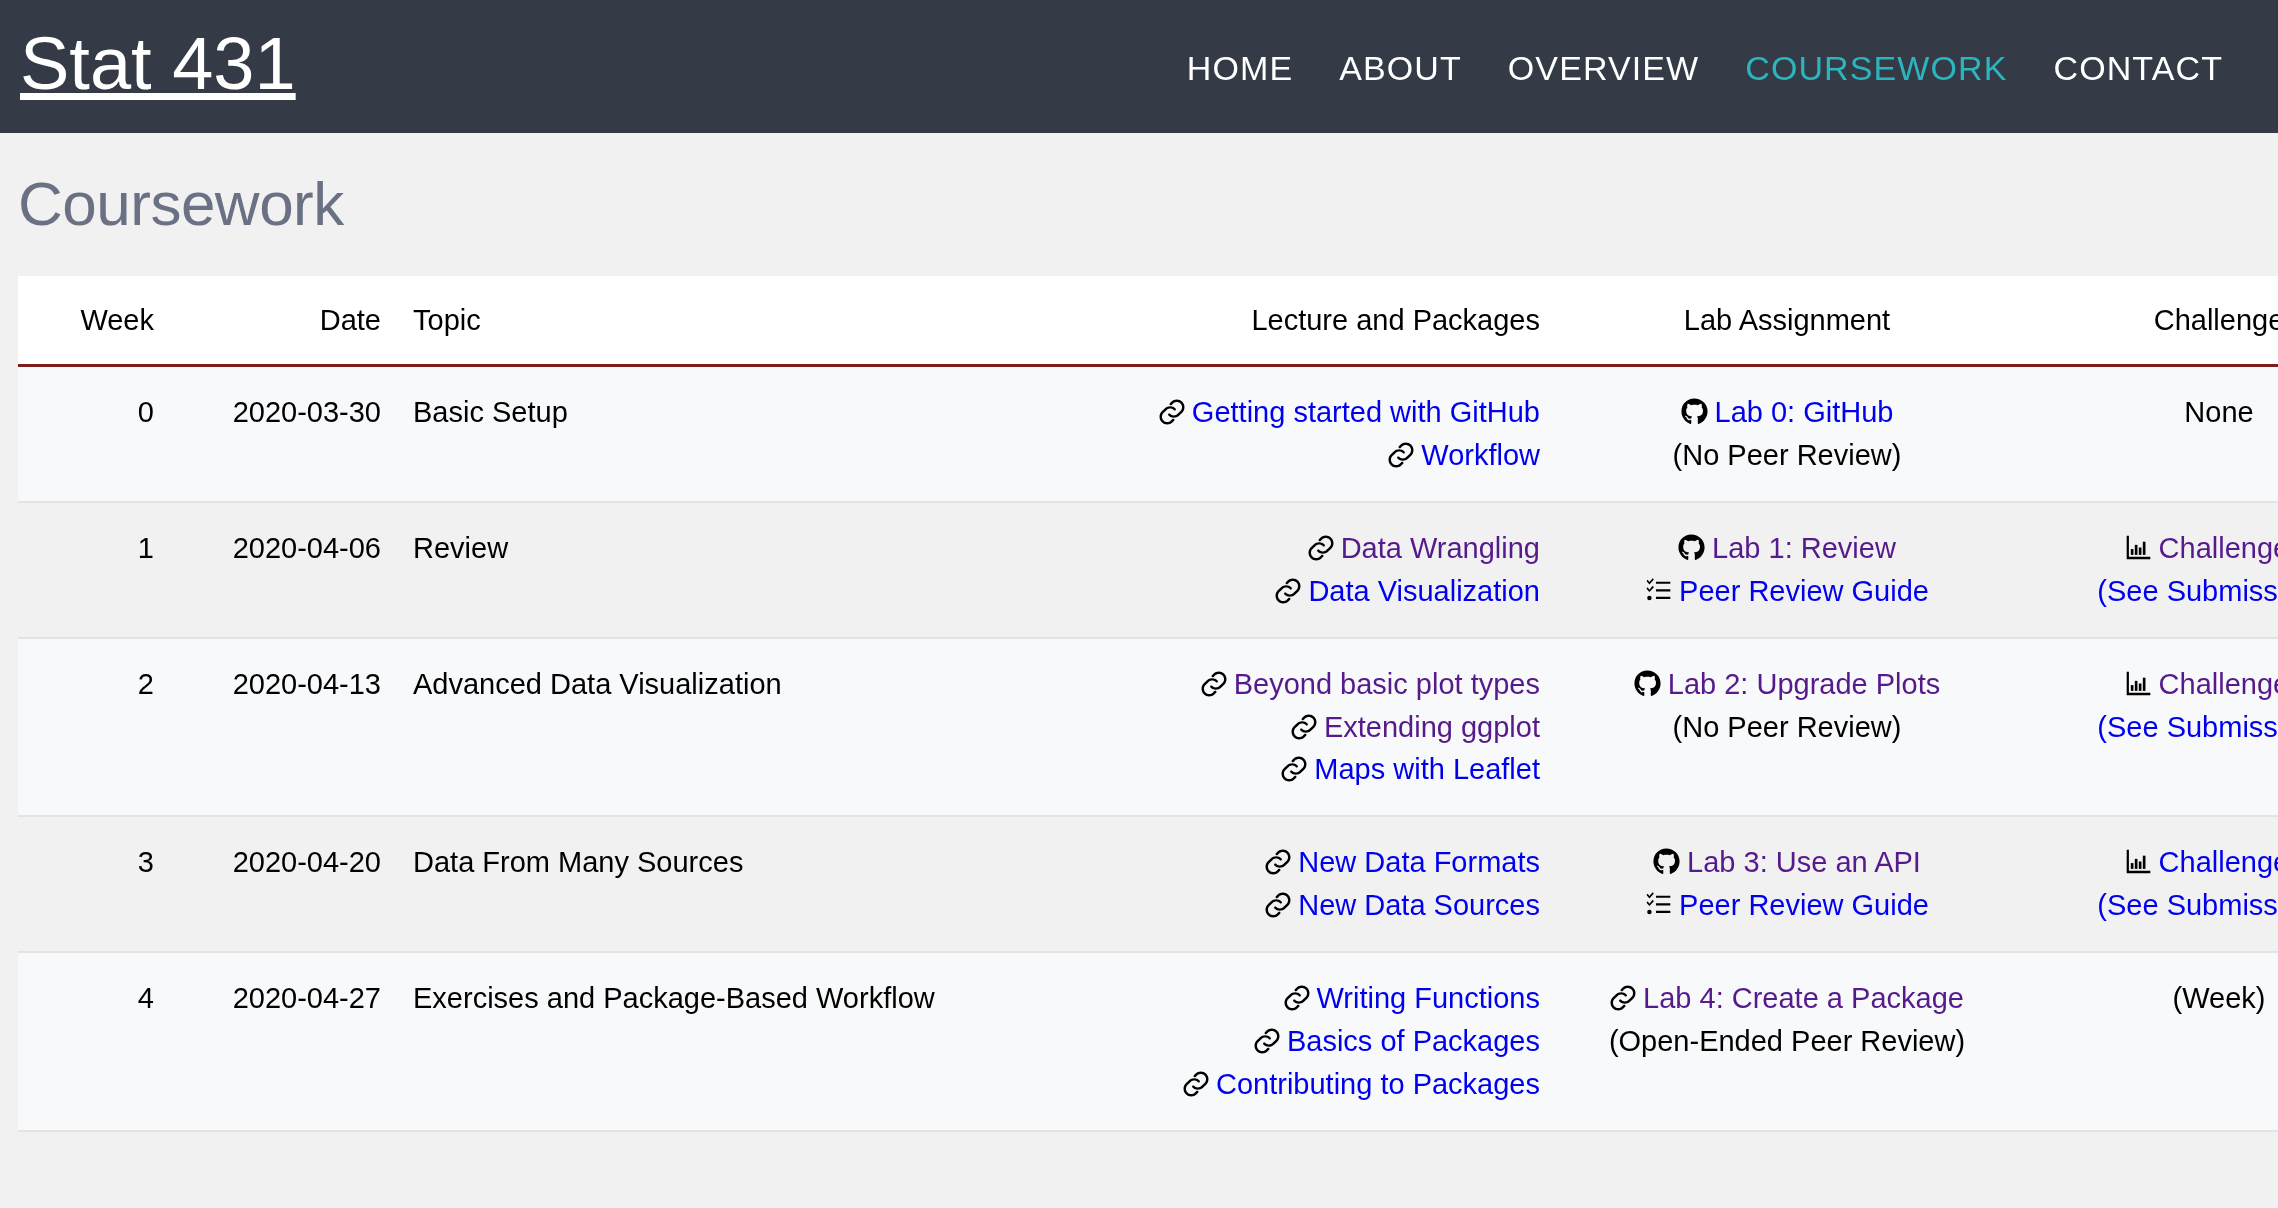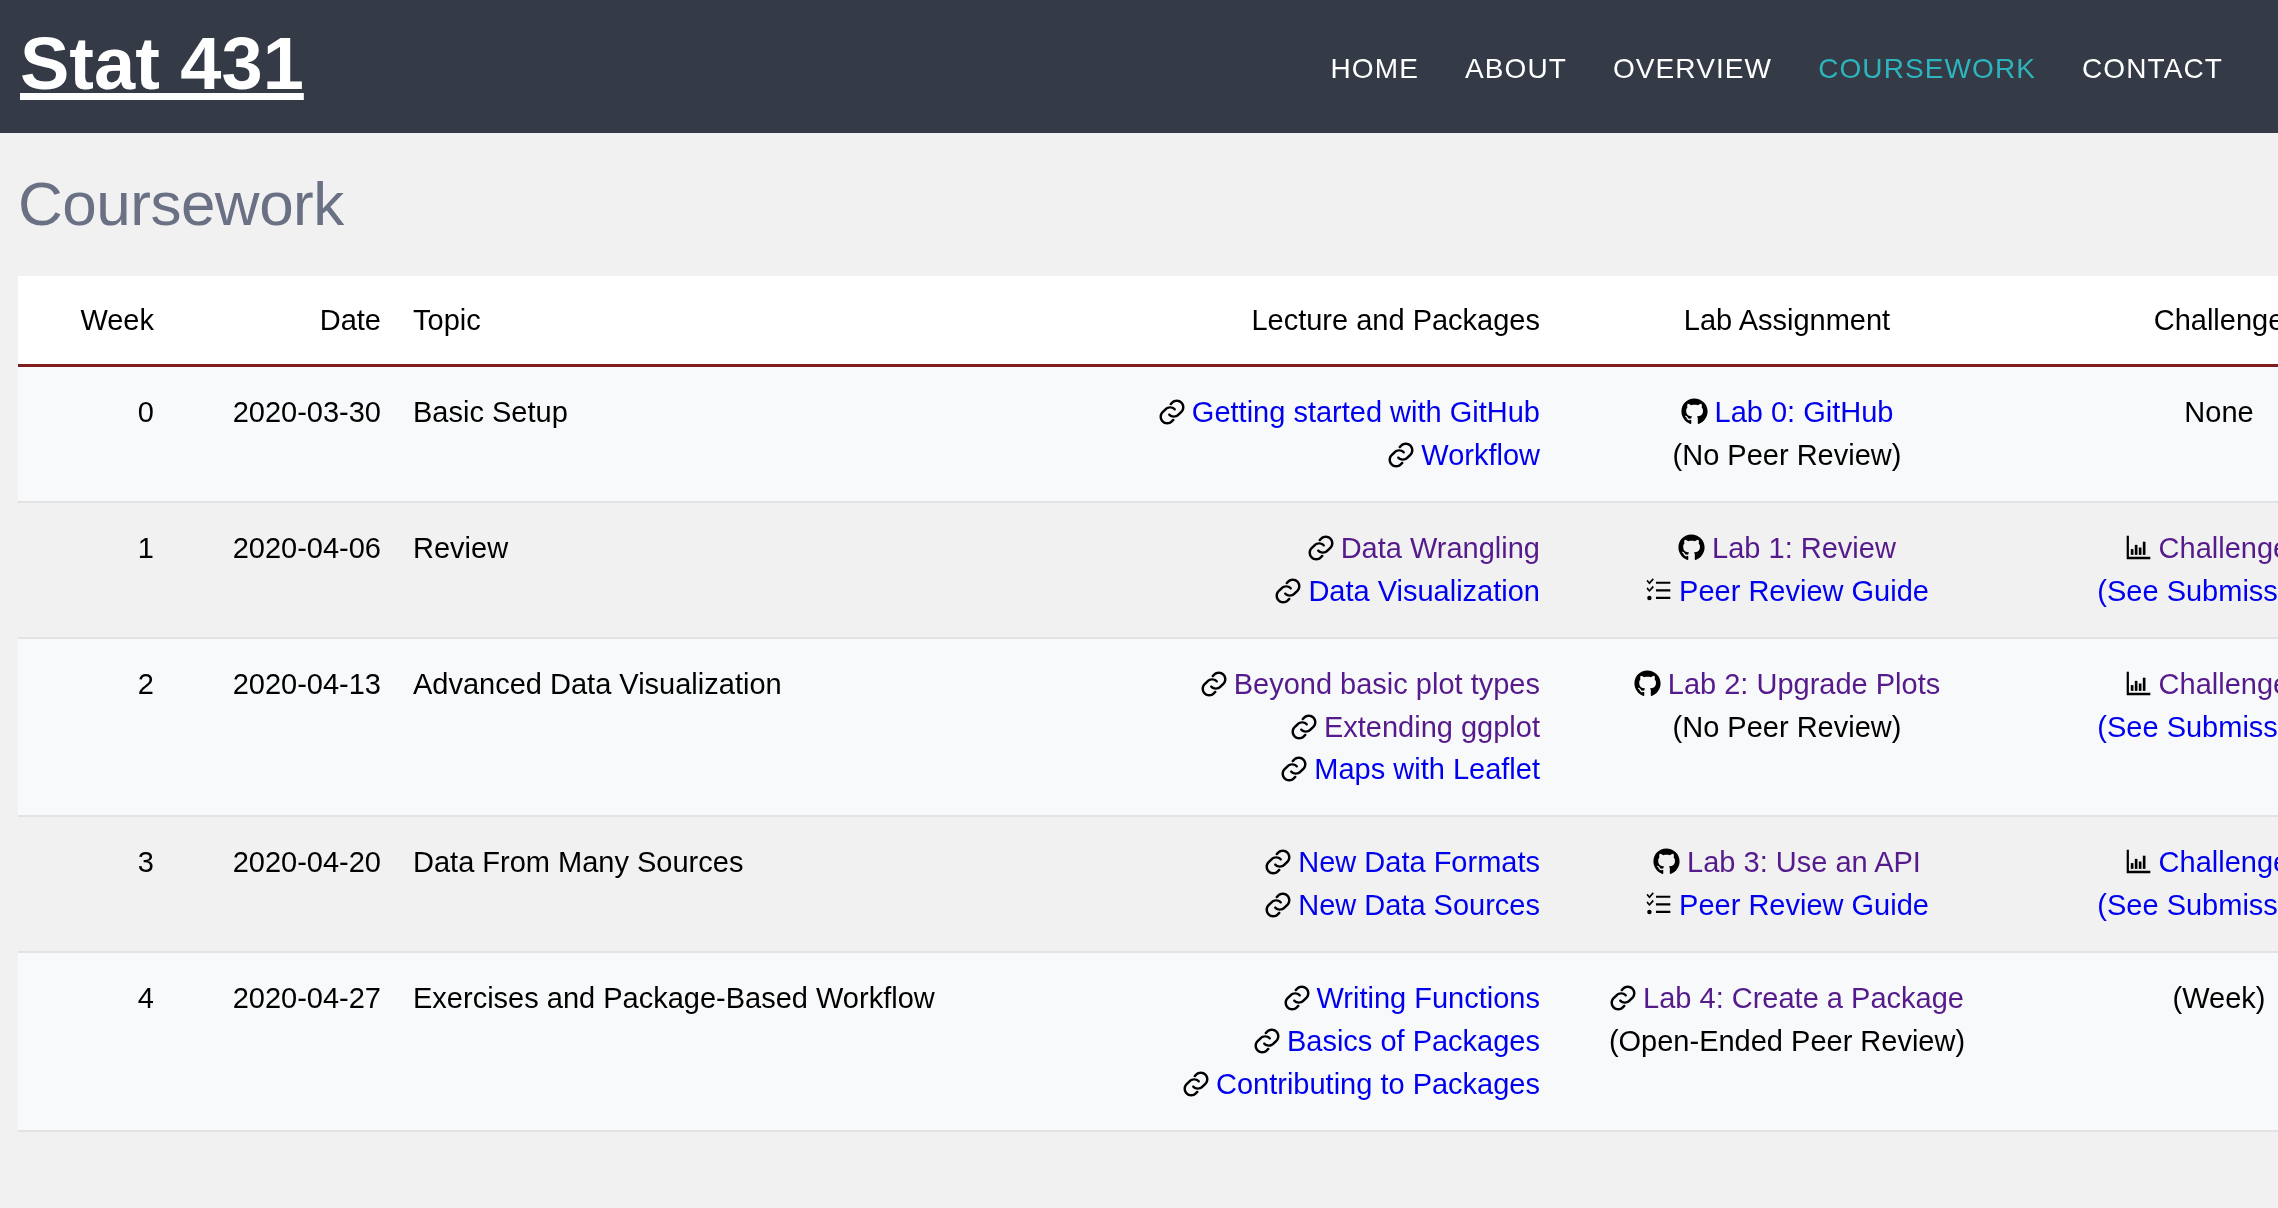--- a/index.html
+++ b/index.html
@@ -21,37 +21,37 @@
     background: #343a46;
     display: flex;
     align-items: center;
     justify-content: space-between;
     padding: 0 18px 0 18px;
     box-sizing: border-box;
   }
   .brand {
     color: #ffffff;
     font-size: 74px;
-    font-weight: 700;
+    font-weight: 400;
     line-height: 1;
     letter-spacing: 0px;
     white-space: nowrap;
     margin-left: 2px;
     margin-top: -6px;
   }
   .nav-links {
     display: flex;
     align-items: center;
     gap: 0px;
     margin-right: 14px;
     margin-top: 4px;
   }
   .nav-link {
     color: #ffffff;
-    font-size: 28px;
+    font-size: 34px;
     letter-spacing: 1.1px;
     text-decoration: none;
     padding: 0 23px;
     white-space: nowrap;
   }
   .nav-link.active {
     color: #2cb5bd;
   }
 
   

